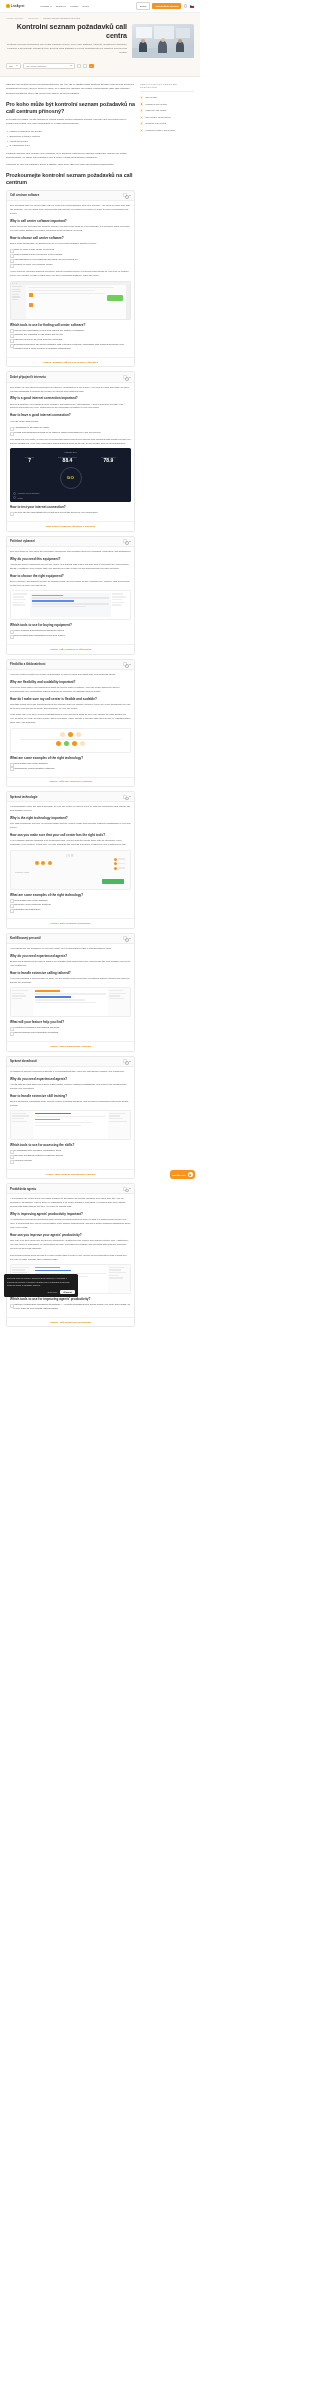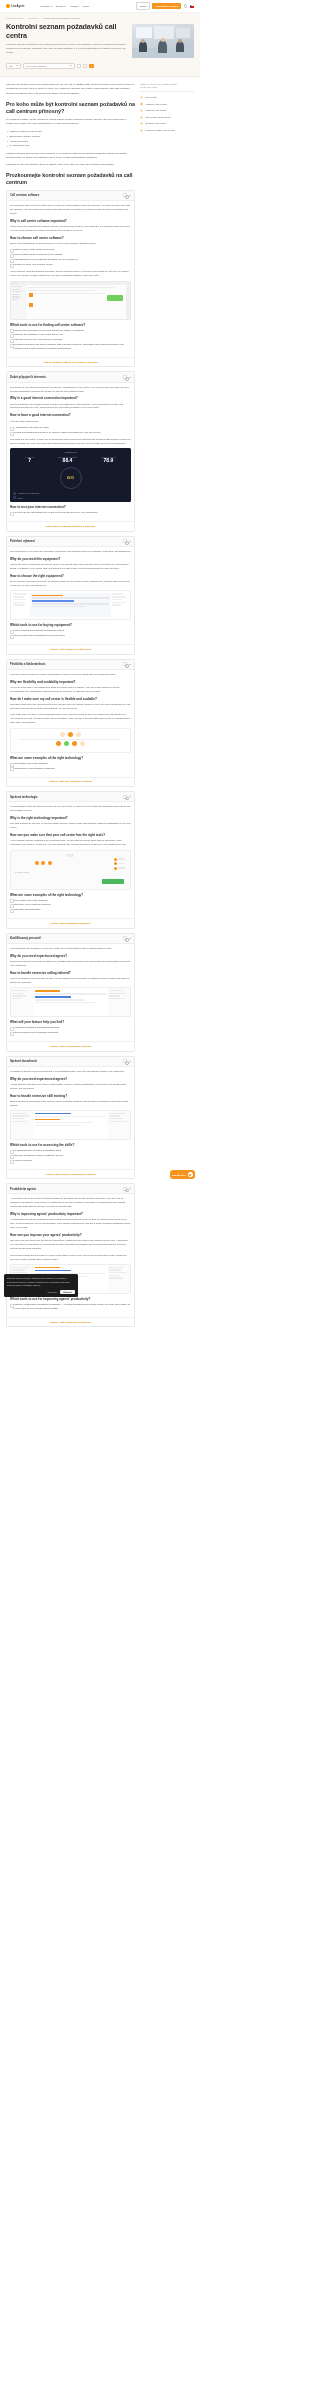--- a/index.html
+++ b/index.html
@@ -41,20 +41,21 @@
   .flag {
     width:4.4px;height:3px; border-radius:.4px; overflow:hidden; display:flex; flex-direction:column;
     position:relative; background:#d7141a;
   }
   .flag i{ display:block; height:50%; width:100%; background:#fff;}
   .flag:after{content:"";position:absolute;left:0;top:0;border-top:1.5px solid transparent;border-bottom:1.5px solid transparent;border-left:2.4px solid #11457e;}
   
   .hero {
     background:#fbf7f2; padding:4px 6px 7px 6px; position:relative;
     border-bottom:1px solid #efe9e1;
+    text-align:right;
   }
   .crumbs { display:flex; gap:2px; font-size:2.1px; color:#a79f95; margin-bottom:2.5px; flex-wrap:wrap;}
   .crumbs .sep{color:#c9c2b9;}
   .crumbs .cur{color:#8c8379;}
   .hero-inner{ display:flex; gap:5px; }
   .hero-left{ flex:1; min-width:0; }
   h1.title {
     font-size:7.2px; line-height:1.26; font-weight:700; color:#2e2e2e;
     letter-spacing:-.1px; margin-bottom:3px;
   }

